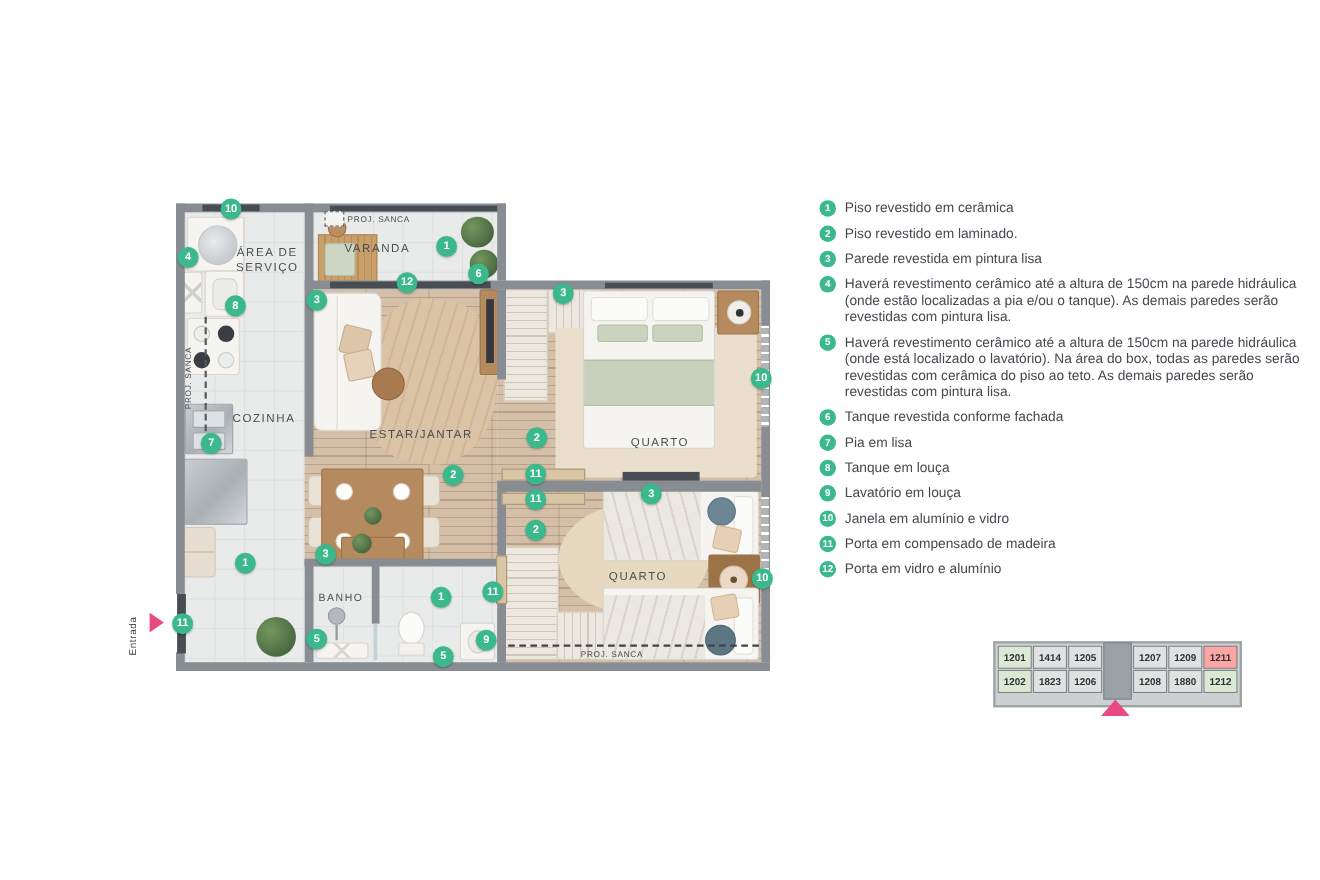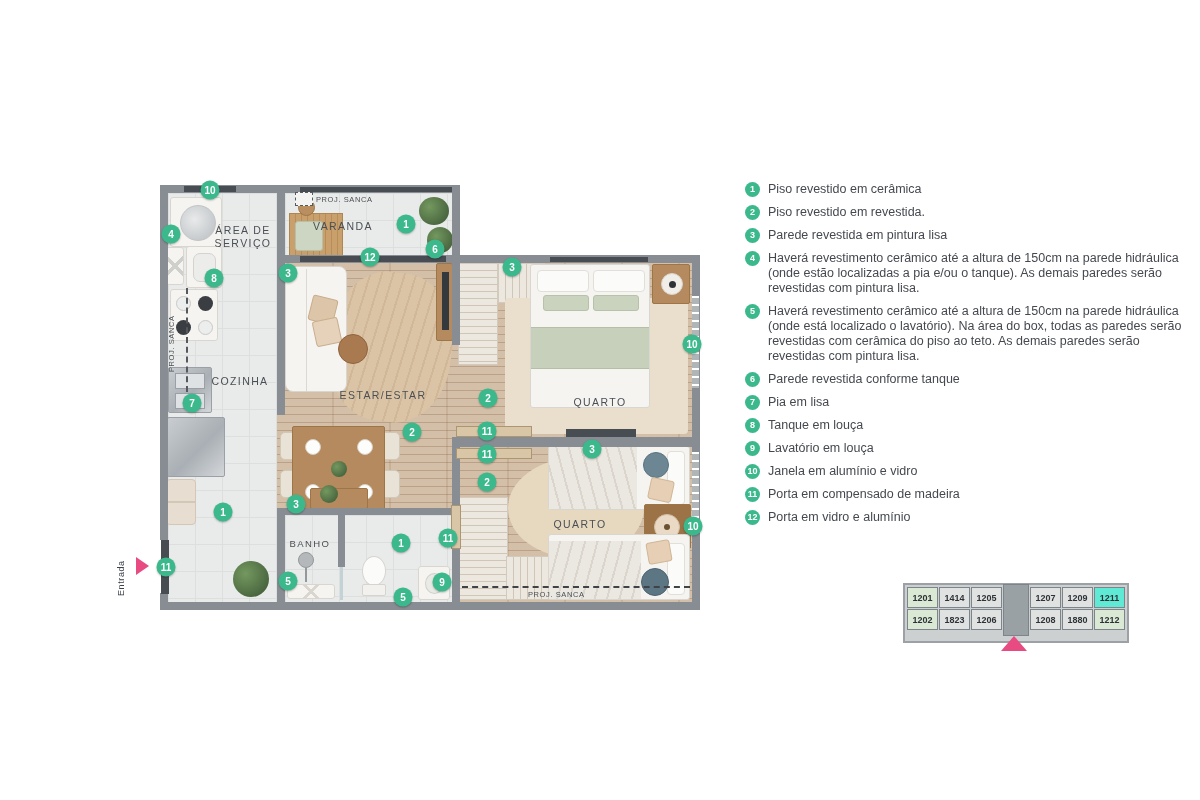--- a/index.html
+++ b/index.html
@@ -40,21 +40,21 @@
   .legend{position:absolute;left:745px;top:182px;width:448px;color:var(--ink);font-size:12.5px;line-height:15px;}
   .legend-item{display:flex;gap:8px;margin-bottom:8px;align-items:flex-start;}
   .legend-num{flex:0 0 15px;width:15px;height:15px;border-radius:50%;background:var(--green);color:#fff;font-size:9px;font-weight:bold;display:flex;align-items:center;justify-content:center;}
   .legend-text{flex:1;}
   
   .keyplan{position:absolute;left:903px;top:583px;width:240px;height:75px;}
   .kp-building{display:flex;gap:1px;padding:2px;border:2px solid #9ba1a5;background:#cdd0d1;width:max-content;position:relative;}
   .kp-col{display:flex;flex-direction:column;gap:1px;}
   .kp-cell{width:31px;height:21px;background:#e0e2e1;border:1px solid #7e858a;color:#2e3237;font-size:9px;font-weight:bold;display:flex;align-items:center;justify-content:center;}
   .kp-cell--light{background:#d9e9d4;}
-  .kp-cell--selected{background:#5eead4;}
+  .kp-cell--selected{background:#fca5a5;}
   .kp-core{width:26px;height:52px;background:#9aa1a5;position:relative;top:-3px;border:1px solid #7e858a;}
   .kp-arrow{position:absolute;left:98px;top:53px;width:0;height:0;border-left:13px solid transparent;border-right:13px solid transparent;border-bottom:15px solid var(--pink);}
   .entry-arrow{position:absolute;left:136px;top:557px;width:0;height:0;border-top:9px solid transparent;border-bottom:9px solid transparent;border-left:13px solid var(--pink);}
 </style>
 </head>
 <body>
 
 <div class="screen">
 
   <div class="abs" style="left:0;top:0;width:1200px;height:800px;">
@@ -195,21 +195,21 @@
     <div class="leaf" style="left:456px;top:448px;width:76px;height:11px;"></div>
     <div class="leaf" style="left:451px;top:505px;width:10px;height:44px;"></div>
 
     <div class="dash-v" style="left:186px;top:288px;height:104px;"></div>
     <div class="dash-h" style="left:462px;top:586px;width:228px;"></div>
     <div class="dash-box" style="left:295px;top:192px;width:18px;height:14px;"></div>
 
     <div class="room-label" style="left:207px;top:224px;width:72px;">ÁREA DE SERVIÇO</div>
     <div class="room-label" style="left:305px;top:220px;width:76px;">VARANDA</div>
     <div class="room-label" style="left:204px;top:375px;width:72px;">COZINHA</div>
-    <div class="room-label" style="left:333px;top:389px;width:100px;">ESTAR/ESTAR</div>
+    <div class="room-label" style="left:333px;top:389px;width:100px;">ESTAR/JANTAR</div>
     <div class="room-label" style="left:560px;top:396px;width:80px;">QUARTO</div>
     <div class="room-label" style="left:540px;top:518px;width:80px;">QUARTO</div>
     <div class="room-label" style="left:282px;top:537px;width:56px;font-size:9.5px;">BANHO</div>
 
     <div class="small-label" style="left:316px;top:195px;">PROJ. SANCA</div>
     <div class="small-label vtext" style="left:167px;top:300px;height:72px;">PROJ. SANCA</div>
     <div class="small-label" style="left:528px;top:590px;">PROJ. SANCA</div>
     <div class="small-label vtext" style="left:116px;top:536px;height:60px;font-size:9px;color:#3c4146;">Entrada</div>
     <div class="entry-arrow"></div>
 
@@ -243,37 +243,37 @@
   </div>
 
   <div class="legend">
     <div>
         <div class="legend-item">
           <span class="legend-num">1</span>
           <span class="legend-text">Piso revestido em cerâmica</span>
         </div>
         <div class="legend-item">
           <span class="legend-num">2</span>
-          <span class="legend-text">Piso revestido em revestida.</span>
+          <span class="legend-text">Piso revestido em laminado.</span>
         </div>
         <div class="legend-item">
           <span class="legend-num">3</span>
           <span class="legend-text">Parede revestida em pintura lisa</span>
         </div>
         <div class="legend-item">
           <span class="legend-num">4</span>
           <span class="legend-text">Haverá revestimento cerâmico até a altura de 150cm na parede hidráulica (onde estão localizadas a pia e/ou o tanque). As demais paredes serão revestidas com pintura lisa.</span>
         </div>
         <div class="legend-item">
           <span class="legend-num">5</span>
           <span class="legend-text">Haverá revestimento cerâmico até a altura de 150cm na parede hidráulica (onde está localizado o lavatório). Na área do box, todas as paredes serão revestidas com cerâmica do piso ao teto. As demais paredes serão revestidas com pintura lisa.</span>
         </div>
         <div class="legend-item">
           <span class="legend-num">6</span>
-          <span class="legend-text">Parede revestida conforme tanque</span>
+          <span class="legend-text">Tanque revestida conforme fachada</span>
         </div>
         <div class="legend-item">
           <span class="legend-num">7</span>
           <span class="legend-text">Pia em lisa</span>
         </div>
         <div class="legend-item">
           <span class="legend-num">8</span>
           <span class="legend-text">Tanque em louça</span>
         </div>
         <div class="legend-item">

